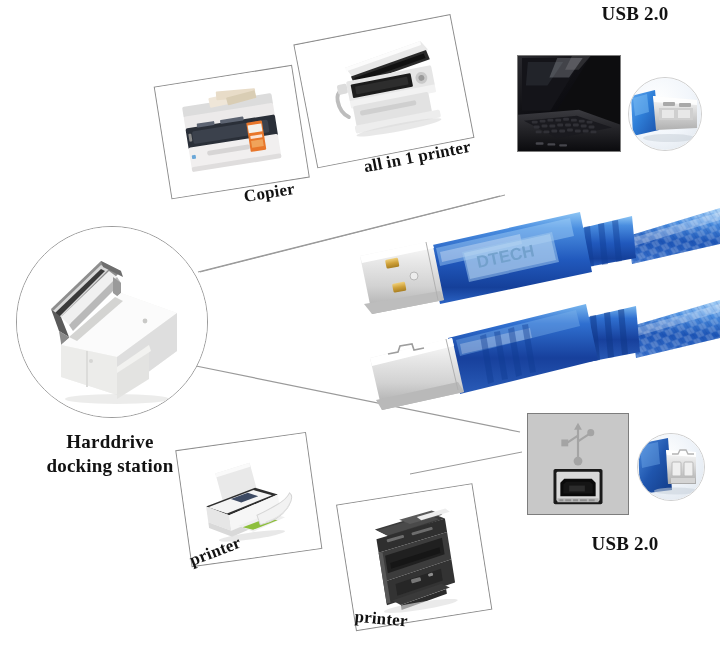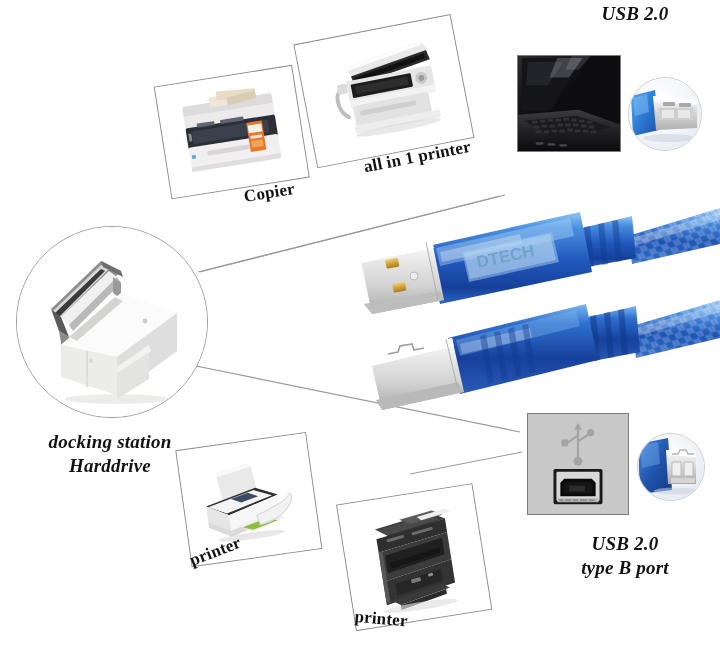--- a/index.html
+++ b/index.html
@@ -35,21 +35,21 @@
   .label {
     position: absolute;
     font-family: "Liberation Serif", serif;
     font-weight: bold;
     color: #121212;
     white-space: nowrap;
     letter-spacing: .2px;
   }
   .label-lg { font-size: 19px; }
   .label-md { font-size: 17px; }
-  .label-center { text-align: center; line-height: 1.25; font-style: italic; }
+  .label-center { text-align: center; line-height: 1.25; }
 
   
   .lineSVG {
     position: absolute;
     left: 0; top: 0;
     width: 720px; height: 664px;
     pointer-events: none;
   }
 
   
@@ -414,22 +414,22 @@
         <circle cx="128" cy="94" r="2.4" fill="#c9c9c7"></circle>
         <circle cx="74" cy="134" r="2" fill="#d6d6d4"></circle>
 
         <polygon points="52,110 98,70 106,74 60,114" fill="#d4d4d2"></polygon>
       </g>
       <ellipse cx="100" cy="172" rx="52" ry="5" fill="#e4e4e2" opacity="0.7"></ellipse>
     </svg>
   </div>
 
   <div class="label label-lg label-center" style="left:20px; top:430px; width:180px;">
+    <div>Harddrive</div>
     <div>docking station</div>
-    <div>Harddrive</div>
   </div>
 
   <div style="position:absolute; left:185px; top:440px; width:138px; height:150px; transform:rotate(-8deg);">
     <div class="tile" style="left:0; top:0; width:132px; height:118px;">
       <div class="tile-photo">
         <svg viewBox="0 0 132 118" style="width:100%;height:100%;display:block">
           <rect x="0" y="0" width="132" height="118" fill="#ffffff"></rect>
 
           <polygon points="36,28 72,22 76,54 40,60" fill="#e9e9e9"></polygon>
           <polygon points="36,28 72,22 72,26 36,32" fill="#fafafa"></polygon>
@@ -555,16 +555,15 @@
 
       <rect x="34" y="28" width="9" height="14" rx="1" fill="#efefef" stroke="#b9b9b9" stroke-width="1"></rect>
       <rect x="46" y="28" width="9" height="14" rx="1" fill="#efefef" stroke="#b9b9b9" stroke-width="1"></rect>
       <rect x="33" y="44" width="24" height="5" fill="#d4d4d4"></rect>
       <ellipse cx="38" cy="57" rx="22" ry="3.5" fill="#c9d1da" opacity="0.55"></ellipse>
     </svg>
   </div>
 
   <div class="label label-lg label-center" style="left:545px; top:532px; width:160px;">
     <div>USB 2.0</div>
-    <div>type B port</div>
   </div>
 
 </div>
 
 </body></html>

